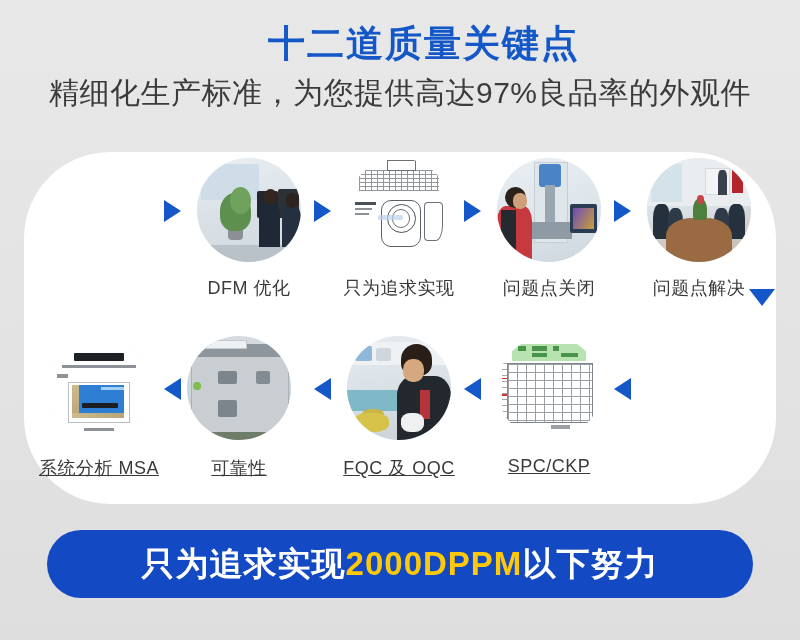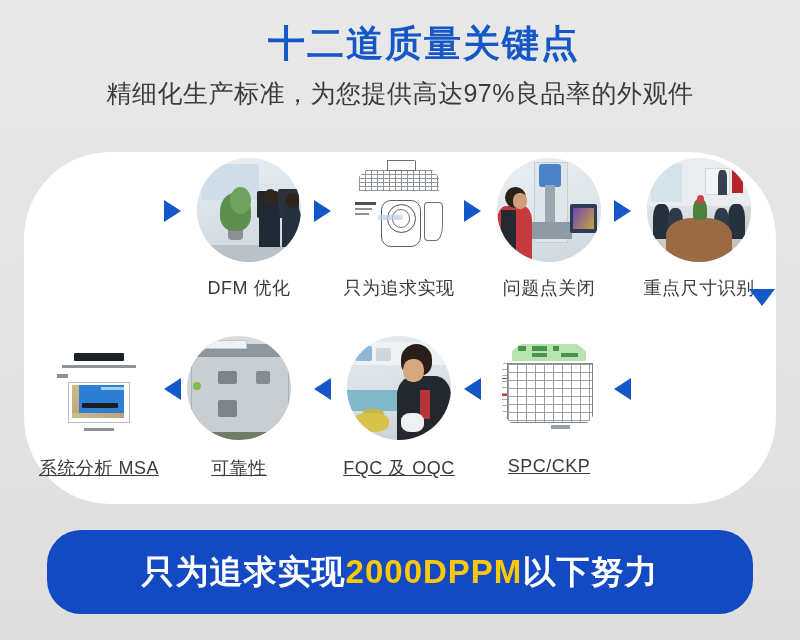--- a/index.html
+++ b/index.html
@@ -12,21 +12,21 @@
   .page{position:absolute;inset:0;}
 
   
   .header{position:absolute;top:22px;left:0;width:800px;text-align:center;}
   .title{
     font-size:37px;line-height:44px;font-weight:bold;color:#1458c8;
     letter-spacing:2px;
     margin-left:48px;
   }
   .subtitle{
-    margin-top:11px;font-size:25px;line-height:32px;color:#3b3b3b;
+    margin-top:11px;font-size:30px;line-height:32px;color:#3b3b3b;
     letter-spacing:0.5px;font-weight:500;
   }
 
   
   .stage{
     position:absolute;left:24px;top:152px;width:752px;height:352px;
     background:#ffffff;border-radius:86px;
     box-shadow:0 0 1px rgba(0,0,0,.04);
   }
 
@@ -61,21 +61,21 @@
     border-top:11px solid transparent;border-bottom:11px solid transparent;
     border-right:17px solid #1457c9;
   }
   .arrow-down{
     border-left:13px solid transparent;border-right:13px solid transparent;
     border-top:17px solid #1457c9;
   }
 
   
   .banner{
-    position:absolute;left:47px;top:530px;width:706px;height:84px;
+    position:absolute;left:47px;top:530px;width:706px;height:68px;
     background:#1449c4;border-radius:34px;
     display:flex;align-items:center;justify-content:center;
   }
   .banner-text{
     font-size:33px;font-weight:bold;color:#ffffff;letter-spacing:1px;
     white-space:nowrap;
   }
   .banner-accent{color:#ffc907;}
 
   
@@ -301,21 +301,21 @@
             <div class="b stand"></div>
           <div class="b pL1"></div>
             <div class="b pL2"></div>
           <div class="b pR1"></div>
             <div class="b pR2"></div>
           <div class="b table"></div>
             <div class="b flower"></div>
             <div class="b fl2"></div>
         </div>
       </div>
-      <div class="caption">重点尺寸识别</div>
+      <div class="caption">问题点解决</div>
     </div>
 
     <div class="arrow arrow-right" style="left:140px;top:44px"></div>
     <div class="arrow arrow-right" style="left:290px;top:44px"></div>
     <div class="arrow arrow-right" style="left:440px;top:44px"></div>
     <div class="arrow arrow-right" style="left:590px;top:44px"></div>
   </div>
 
   <div class="arrow arrow-down" style="left:749px;top:289px"></div>
 

